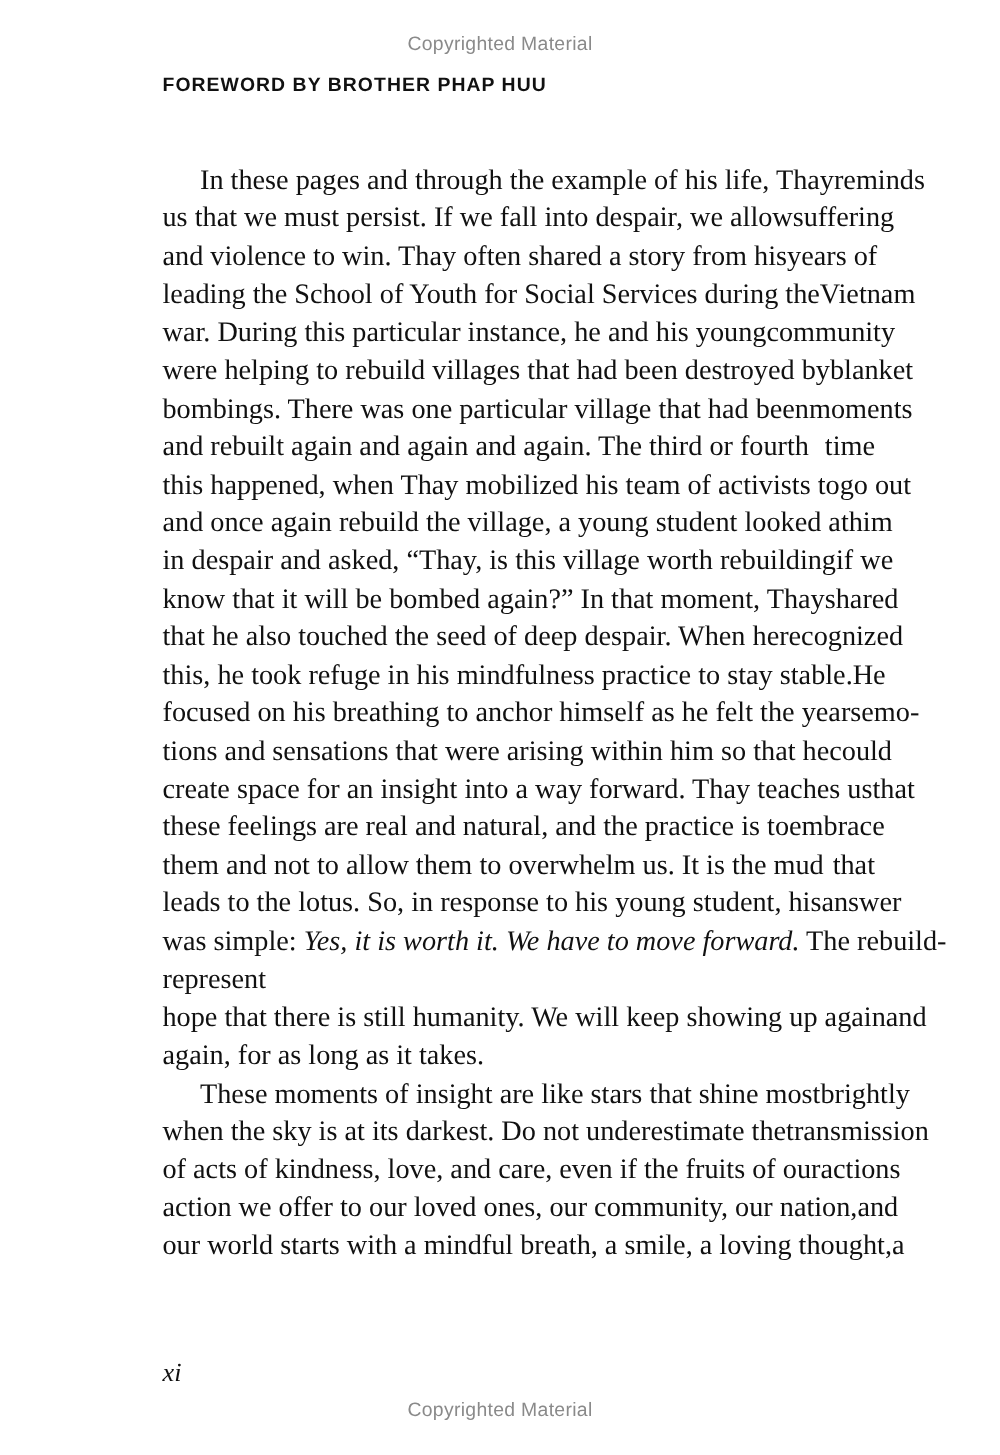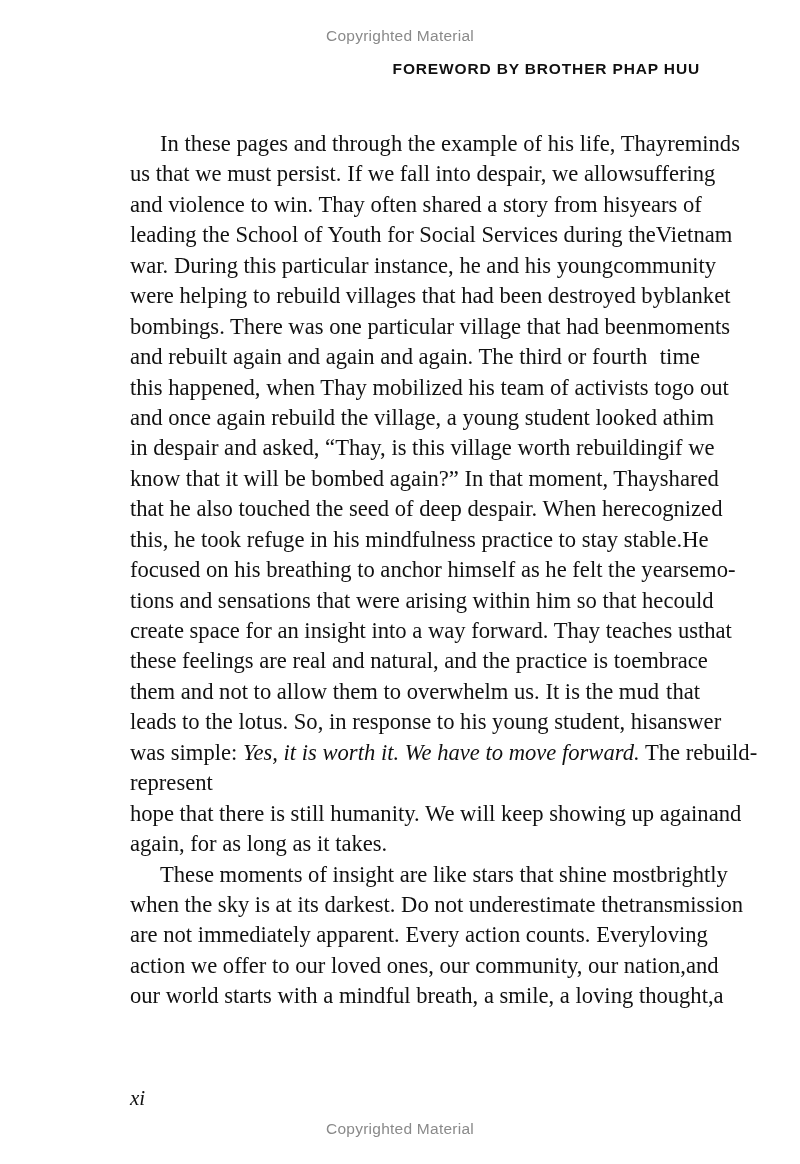--- a/index.html
+++ b/index.html
@@ -32,21 +32,21 @@
   }
   .watermark-top    { top: 27px; }
   .watermark-bottom { top: 1120px; }
 
   
   .running-head {
     position: absolute;
     top: 60px;
     left: 130px;
     width: 570px;
-    text-align: right;
+    text-align: left;
     font-family: "Liberation Sans", "DejaVu Sans", sans-serif;
     font-weight: bold;
     font-size: 15.5px;
     letter-spacing: 0.85px;
     color: #111111;
     white-space: pre;
   }
 
   
   .textblock {
@@ -202,22 +202,22 @@
       <span class="ln flush">again, for as long as it takes.</span>
       <span class="ln just indent">
         <span class="w">These moments of insight are like stars that shine most</span>
         <span class="w">brightly</span>
       </span>
       <span class="ln just">
         <span class="w">when the sky is at its darkest. Do not underestimate the</span>
         <span class="w">transmission</span>
       </span>
       <span class="ln just">
-        <span class="w">are not immediately apparent. Every action counts. Every</span>
-        <span class="w">loving</span>
+        <span class="w">of acts of kindness, love, and care, even if the fruits of our</span>
+        <span class="w">actions</span>
       </span>
       <span class="ln just">
         <span class="w">action we offer to our loved ones, our community, our nation,</span>
         <span class="w">and</span>
       </span>
       <span class="ln just">
         <span class="w">our world starts with a mindful breath, a smile, a loving thought,</span>
         <span class="w">a</span>
       </span>
     </div>

